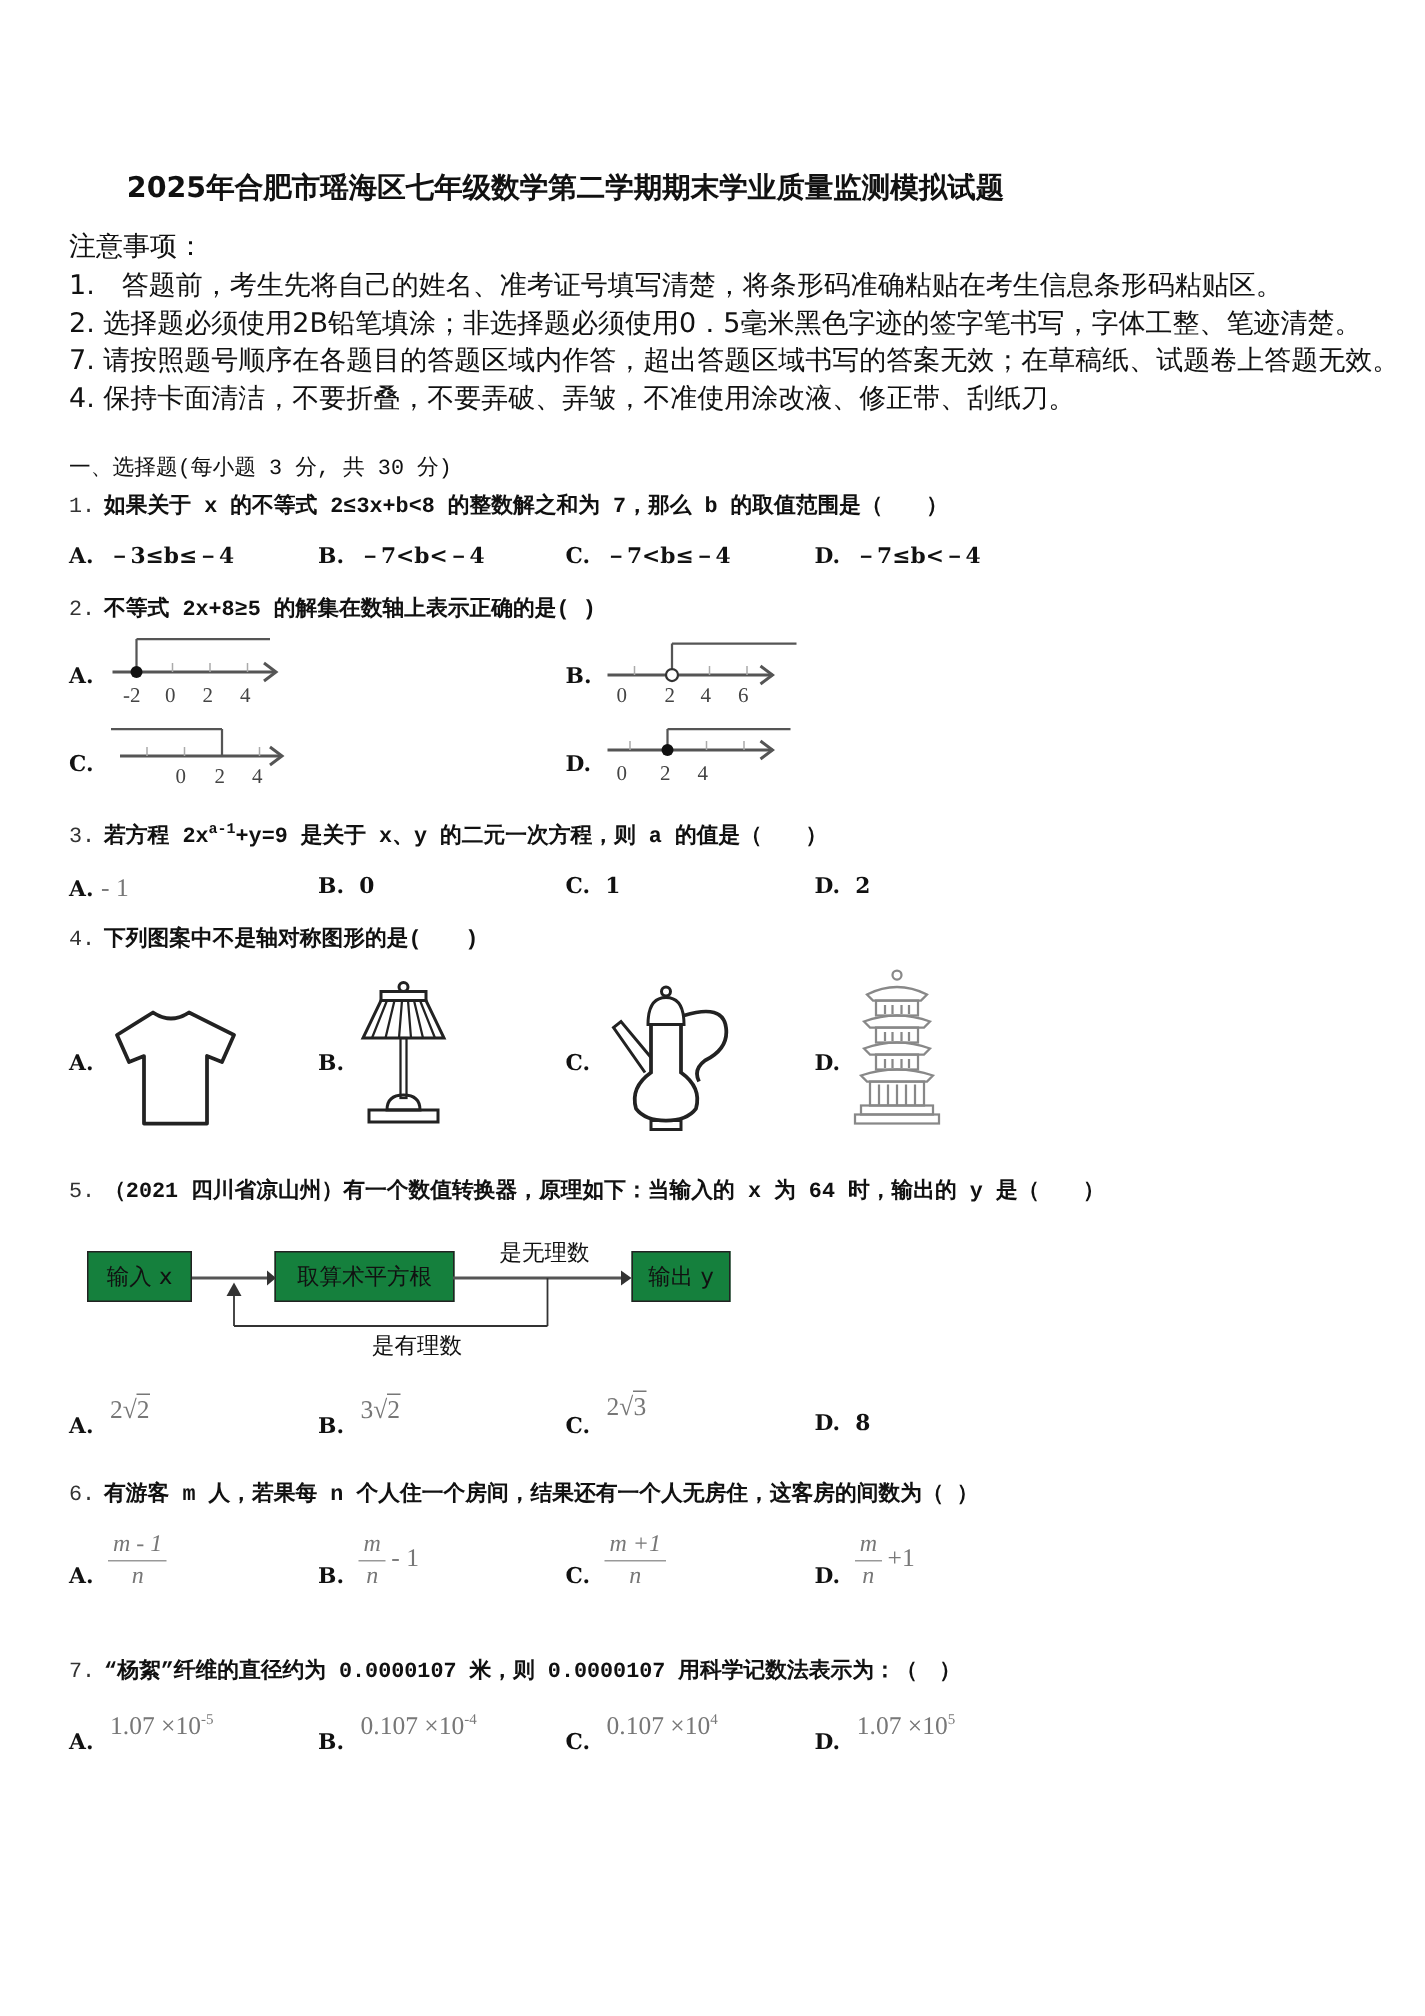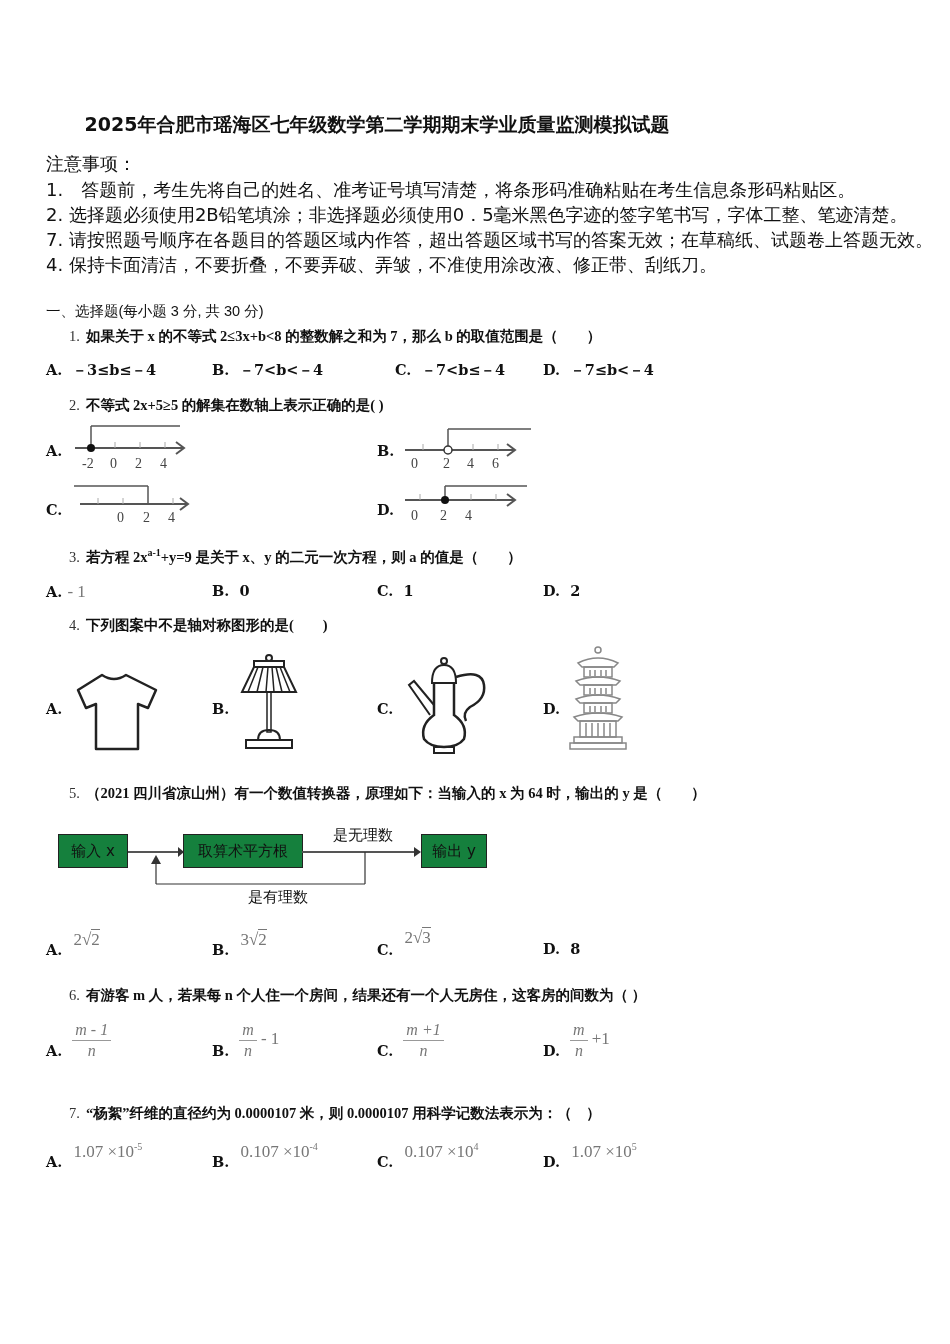--- a/index.html
+++ b/index.html
@@ -2,25 +2,25 @@
 <html><head>
 <meta charset="utf-8">
 <style>
   html, body { margin: 0; padding: 0; background: #ffffff; }
   body { width: 950px; height: 1344px; position: relative; overflow: hidden;
          font-family: "DejaVu Serif", "Liberation Serif", serif; color: #111; }
   .abs { position: absolute; }
   .title { top: 112px; left: 0; width: 754px; text-align: center; font-family: "DejaVu Sans", sans-serif;
            font-weight: bold; font-size: 19px; letter-spacing: 0px; }
   .note { left: 46px; font-size: 18px; font-family: "DejaVu Sans", sans-serif; white-space: nowrap; }
-  .q { left: 46px; font-size: 14.5px; font-weight: bold; font-family: Liberation Serif, serif; white-space: nowrap; margin-left: 23px; }
+  .q { left: 46px; font-size: 14.5px; font-weight: bold; font-family: Liberation Mono, monospace; white-space: nowrap; }
   .q .num { font-weight: normal; color: #333; margin-right: 6px; }
   .opt { font-size: 14.5px; font-weight: bold; white-space: nowrap; }
   .gray { color: #777; font-weight: normal; font-family: "Liberation Serif", serif; font-size: 17px; }
-  .section { left: 46px; font-size: 14.5px; font-family: Liberation Sans, sans-serif; }
+  .section { left: 46px; font-size: 14.5px; font-family: Liberation Mono, monospace; }
   .frac { display: inline-flex; flex-direction: column; align-items: center; vertical-align: middle;
           font-family: "Liberation Serif", serif; font-style: italic; color: #777; font-weight: normal; font-size: 16px; }
   .frac .top { border-bottom: 1px solid #999; padding: 0 3px; line-height: 20px; }
   .frac .bot { line-height: 20px; }
   sup { font-size: 10px; }
   .box { position: absolute; border: 1.5px solid #222; background: #15803d; font-family: "DejaVu Sans", sans-serif;
          font-size: 15px; display: flex; align-items: center; justify-content: center; }
   .flabel { position: absolute; font-family: "DejaVu Sans", sans-serif; font-size: 15px; }
   svg text { font-family: "Liberation Serif", serif; }
 </style>
@@ -35,25 +35,25 @@
 <div class="abs note" style="top:228px">7. 请按照题号顺序在各题目的答题区域内作答，超出答题区域书写的答案无效；在草稿纸、试题卷上答题无效。</div>
 <div class="abs note" style="top:253px">4. 保持卡面清洁，不要折叠，不要弄破、弄皱，不准使用涂改液、修正带、刮纸刀。</div>
 
 <div class="abs section" style="top:302px">一、选择题(每小题 3 分, 共 30 分)</div>
 
 <div class="abs q" style="top:327px">
   <span class="num">1.</span><span>如果关于 x 的不等式 2≤3x+b&lt;8 的整数解之和为 7，那么 b 的取值范围是（　　）</span>
 </div>
 <div class="abs opt" style="top:361px;left:46px"><span>A.</span>&nbsp;&nbsp;<span>－3≤b≤－4</span></div>
 <div class="abs opt" style="top:361px;left:212px"><span>B.</span>&nbsp;&nbsp;<span>－7&lt;b&lt;－4</span></div>
-<div class="abs opt" style="top:361px;left:395px"><span>C.</span>&nbsp;&nbsp;<span>－7&lt;b≤－4</span></div>
+<div class="abs opt" style="top:361px;left:377px"><span>C.</span>&nbsp;&nbsp;<span>－7&lt;b≤－4</span></div>
 <div class="abs opt" style="top:361px;left:543px"><span>D.</span>&nbsp;&nbsp;<span>－7≤b&lt;－4</span></div>
 
 <div class="abs q" style="top:396px">
-  <span class="num">2.</span><span>不等式 2x+5≥5 的解集在数轴上表示正确的是(  )</span>
+  <span class="num">2.</span><span>不等式 2x+8≥5 的解集在数轴上表示正确的是(  )</span>
 </div>
 
 <div class="abs opt" style="top:442px;left:46px">A.</div>
 <svg class="abs" style="top:424px;left:72px" width="120" height="50">
   <line x1="3" y1="24" x2="112" y2="24" stroke="#555" stroke-width="2"></line>
   <polyline points="104,18 112,24 104,30" fill="none" stroke="#555" stroke-width="2"></polyline>
   <line x1="19" y1="24" x2="19" y2="2" stroke="#555" stroke-width="1.5"></line>
   <line x1="19" y1="2" x2="108" y2="2" stroke="#555" stroke-width="1.5"></line>
   <line x1="43" y1="18" x2="43" y2="24" stroke="#aaa"></line>
     <line x1="68" y1="18" x2="68" y2="24" stroke="#aaa"></line>

